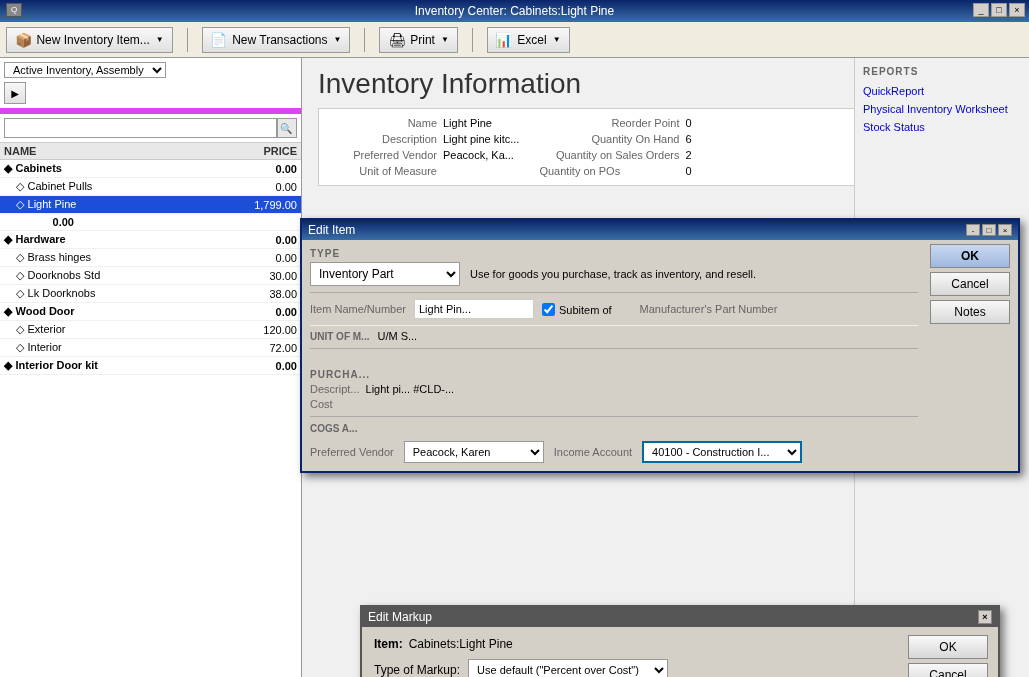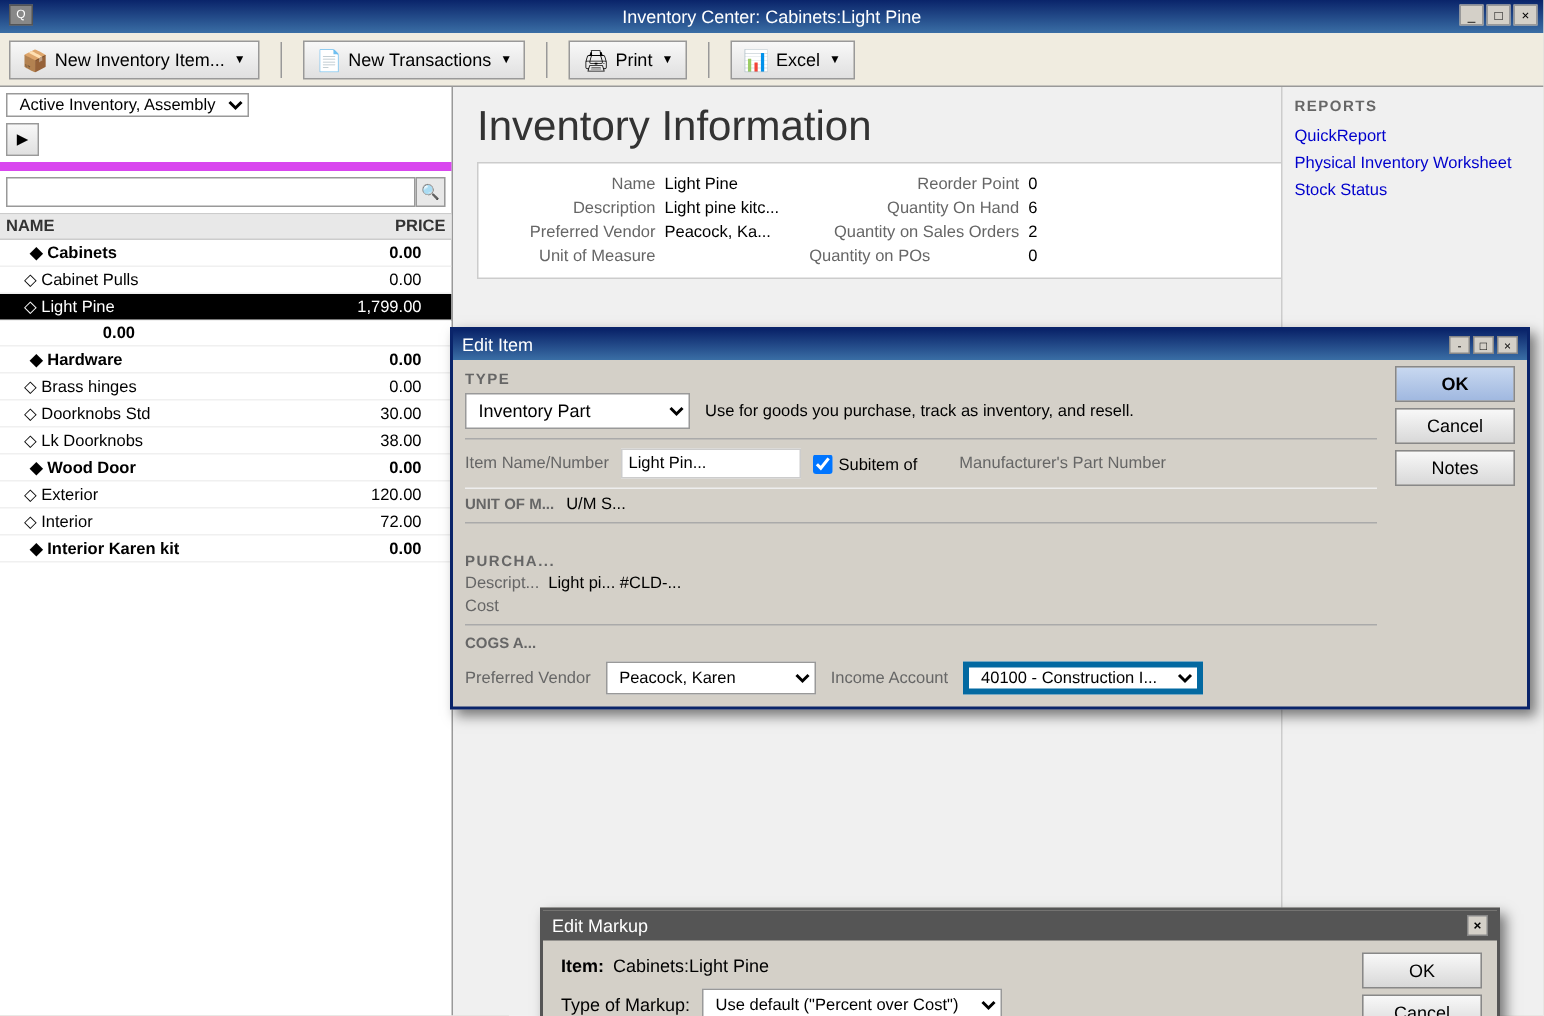--- a/index.html
+++ b/index.html
@@ -149,26 +149,26 @@
       font-weight: bold;
       font-size: 11px;
       color: #333;
     }
     .sidebar-table-header .col-name { flex: 1; }
     .sidebar-table-header .col-price { width: 70px; text-align: right; }
 
     .sidebar-list { flex: 1; overflow-y: auto; }
     .list-item {
       display: flex;
-      padding: 2px 20px;
+      padding: 2px 4px;
       cursor: pointer;
       border-bottom: 1px solid #f0f0f0;
       align-items: center;
     }
-    .list-item.selected { background: #000000; color: white; }
+    .list-item.selected { background: #1d4ed8; color: white; }
     .list-item.category { font-weight: bold; }
     .list-item .item-name { flex: 1; font-size: 11px; }
     .list-item .item-price { width: 70px; text-align: right; font-size: 11px; }
     .report-link {
       color: #0000cc;
       font-size: 11px;
       cursor: pointer;
       display: block;
       margin-bottom: 6px;
       text-decoration: none;
@@ -430,21 +430,21 @@
       </div>
       <div class="list-item" style="padding-left:16px;">
         <span class="item-name">◇ Exterior</span>
         <span class="item-price">120.00</span>
       </div>
       <div class="list-item" style="padding-left:16px;">
         <span class="item-name">◇ Interior</span>
         <span class="item-price">72.00</span>
       </div>
       <div class="list-item category">
-        <span class="item-name">◆ Interior Karen kit</span>
+        <span class="item-name">◆ Interior Door kit</span>
         <span class="item-price">0.00</span>
       </div>
     </div>
   </div>
 
   <div style="flex:1; display:flex; flex-direction:column; background:#f0f0f0; position:relative;">
 
     <div style="padding: 10px 16px 8px 16px; display:flex; align-items:flex-start; justify-content:space-between;">
       <div style="font-size:28px; font-weight:normal; color:#333;">Inventory Information</div>
       <div style="display:flex; gap:4px; margin-top:4px;">
@@ -557,21 +557,21 @@
       <div style="border-top:1px solid #aaa; padding-top:4px; margin-bottom:6px;">
         <span style="font-size:10px; color:#666; font-weight:bold;">COGS A...</span>
       </div>
 
       <div style="display:flex; gap:10px; align-items:center;">
         <span style="font-size:11px; color:#666;">Preferred Vendor</span>
         <select style="height:22px; font-size:11px; border:1px solid #999; background:white; padding:0 4px; width:140px;">
           <option value="Peacock, Karen">Peacock, Karen</option>
         </select>
         <span style="font-size:11px; color:#666;">Income Account</span>
-        <select style="height:22px; font-size:11px; border:4px solid #0369a1; background:white; padding:0 4px; width:160px;">
+        <select style="height:22px; font-size:11px; border:2px solid #0369a1; background:white; padding:0 4px; width:160px;">
           <option value="40100 - Construction I...">40100 - Construction I...</option>
         </select>
       </div>
     </div>
 
     <div style="position:absolute; right:8px; top:24px; display:flex; flex-direction:column; gap:4px;">
       <button class="dialog-btn primary">OK</button>
       <button class="dialog-btn">Cancel</button>
       <button class="dialog-btn">Notes</button>
     </div>

